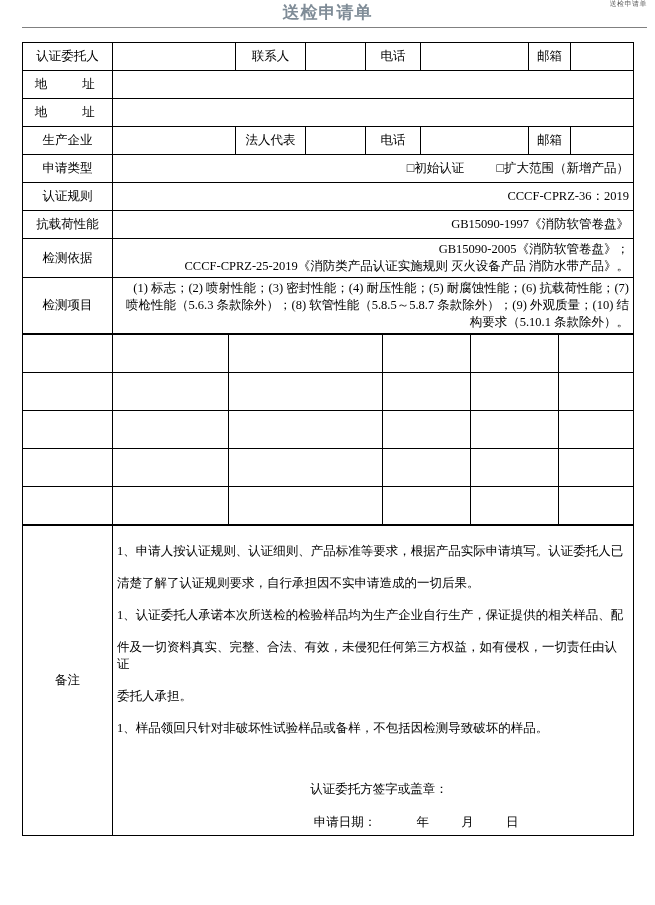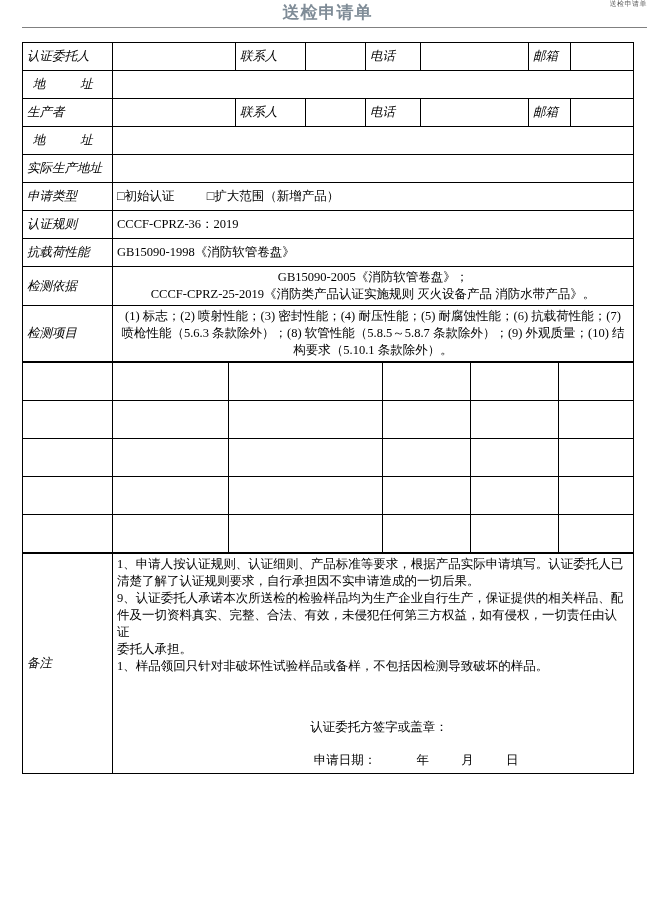--- a/index.html
+++ b/index.html
@@ -64,53 +64,53 @@
   }
   table.form td {
     border: 1px solid #000000;
     font-size: 12.5px;
     line-height: 17px;
     padding: 2px 4px;
     vertical-align: middle;
     word-break: break-all;
   }
   td.lbl {
+    text-align: center;
     white-space: nowrap;
-    font-style: italic;
   }
   td.ctr {
-    text-align: left;
+    text-align: right;
   }
   td.blank {
     text-align: left;
   }
   .sp {
     letter-spacing: 0.9em;
     padding-left: 0.45em;
     margin-top: 48px;
   }
   .row-h30 { height: 28px; }
   .row-h32 { height: 30px; }
   .row-prod { height: 38px; }
 
   td.multi {
-    text-align: center;
+    text-align: right;
     vertical-align: middle;
     padding: 5px 6px;
     line-height: 19px;
   }
   td.multi .ln { display: block; }
 
   td.remark-body {
     text-align: left;
     vertical-align: top;
     padding: 6px 7px 4px 7px;
     line-height: 19.5px;
   }
-  td.remark-body .ln { display: block; text-indent: 0; }
+  td.remark-body .ln { display: block; text-indent: 0; margin-top: 15px; }
 
   .sign-block {
     margin-top: 26px;
     text-align: center;
     line-height: 21px;
   }
   .sign-line-1 {
     display: block;
     padding-left: 12px;
     margin-top: 42px;
@@ -157,60 +157,56 @@
     <td class="blank"></td>
     <td class="lbl">邮箱</td>
     <td class="blank"></td>
   </tr>
 
   <tr class="row-h30">
     <td class="lbl"><span class="sp">地　址</span></td>
     <td class="blank" colspan="7"></td>
   </tr>
 
-  <tr class="row-h30">
-    <td class="lbl">生产者</td>
-    <td class="blank"></td>
-    <td class="lbl">联系人</td>
-    <td class="blank"></td>
-    <td class="lbl">电话</td>
-    <td class="blank"></td>
-    <td class="lbl">邮箱</td>
-    <td class="blank"></td>
-  </tr>
 
   <tr class="row-h30">
     <td class="lbl"><span class="sp">地　址</span></td>
     <td class="blank" colspan="7"></td>
   </tr>
 
-
-  <tr class="row-h30">
-    <td class="lbl">实际生产地址</td>
-    <td class="blank" colspan="7"></td>
-  </tr>
+  <tr class="row-h30">
+    <td class="lbl">生产企业</td>
+    <td class="blank"></td>
+    <td class="lbl">法人代表</td>
+    <td class="blank"></td>
+    <td class="lbl">电话</td>
+    <td class="blank"></td>
+    <td class="lbl">邮箱</td>
+    <td class="blank"></td>
+  </tr>
+
 
   <tr class="row-h30">
     <td class="lbl">申请类型</td>
     <td class="ctr" colspan="7">
       <span>□初始认证</span>
       <span class="chk-gap"></span>
       <span>□扩大范围（新增产品）</span>
     </td>
   </tr>
 
   <tr class="row-h30">
     <td class="lbl">认证规则</td>
     <td class="ctr" colspan="7">CCCF-CPRZ-36：2019</td>
   </tr>
 
 
   <tr class="row-h30">
     <td class="lbl">抗载荷性能</td>
-    <td class="ctr" colspan="7">GB15090-1998《消防软管卷盘》</td>
+    <td class="ctr" colspan="7">GB15090-1997《消防软管卷盘》</td>
   </tr>
 
   <tr>
     <td class="lbl">检测依据</td>
     <td class="multi" colspan="7">
       <span class="ln">GB15090-2005《消防软管卷盘》；</span>
       <span class="ln">CCCF-CPRZ-25-2019《消防类产品认证实施规则 灭火设备产品 消防水带产品》。</span>
     </td>
   </tr>
 
@@ -283,21 +279,21 @@
   <colgroup>
     <col style="width:90px">
     <col style="width:521px">
   </colgroup>
   <tbody>
         <tr>
     <td class="lbl">备注</td>
     <td class="remark-body">
       <span class="ln">1、申请人按认证规则、认证细则、产品标准等要求，根据产品实际申请填写。认证委托人已</span>
       <span class="ln">清楚了解了认证规则要求，自行承担因不实申请造成的一切后果。</span>
-      <span class="ln">9、认证委托人承诺本次所送检的检验样品均为生产企业自行生产，保证提供的相关样品、配</span>
+      <span class="ln">1、认证委托人承诺本次所送检的检验样品均为生产企业自行生产，保证提供的相关样品、配</span>
       <span class="ln">件及一切资料真实、完整、合法、有效，未侵犯任何第三方权益，如有侵权，一切责任由认证</span>
       <span class="ln">委托人承担。</span>
       <span class="ln">1、样品领回只针对非破坏性试验样品或备样，不包括因检测导致破坏的样品。</span>
 
       <div class="sign-block">
         <span class="sign-line-1">认证委托方签字或盖章：</span>
         <span class="sign-line-2">
           <span>申请日期：</span>
           <span class="gap-md"></span>
           <span>年</span>

